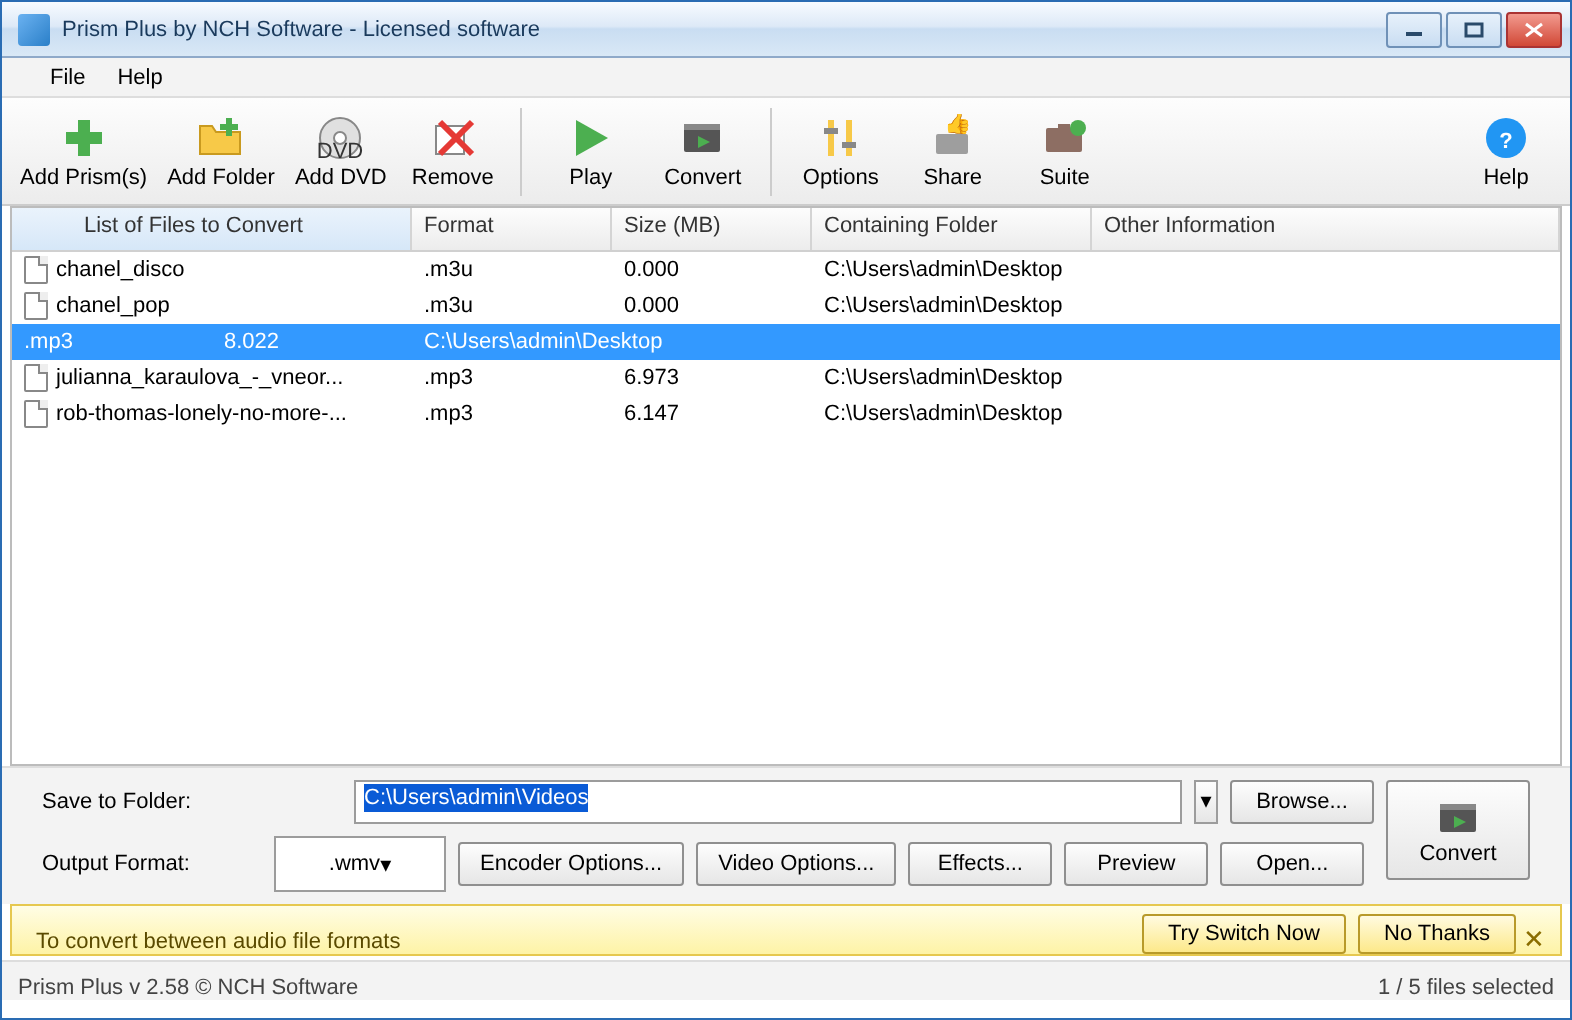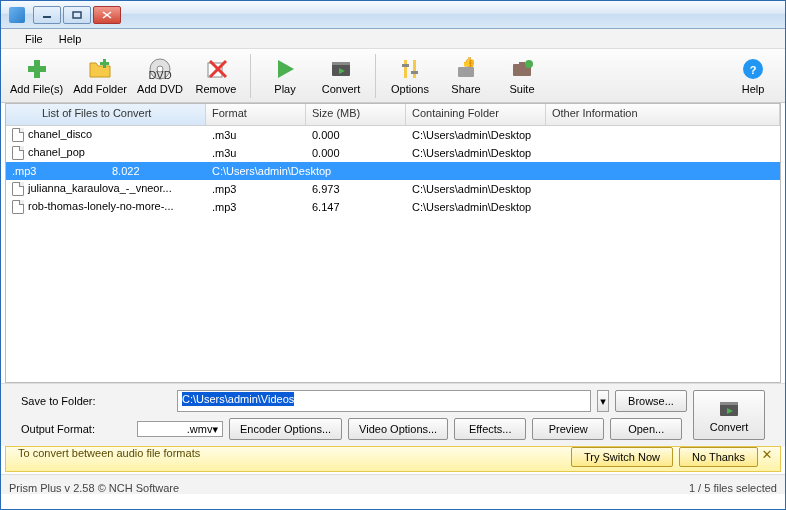--- a/index.html
+++ b/index.html
@@ -38,40 +38,41 @@
 .fileico::after { content: ""; position: absolute; right: -1px; top: -1px; width: 4px; height: 4px; background: #eee; border-left: 1px solid #888; border-bottom: 1px solid #888; }
 
 
 .controls { padding: 6px 20px; background: #f3f3f3; border-top: 1px solid #ddd; }
 .crow { display: flex; align-items: center; margin-bottom: 6px; gap: 6px; }
 .clabel { width: 110px; }
 .textin { flex: 1; height: 22px; border: 1px solid #9c9c9c; padding: 2px 4px; background: #fff; }
 .textin.sel { background: #fff; margin-left: 40px; }
 .textin.sel span { background: #0a5bd6; color: #fff; padding: 1px 0; }
 .btn { height: 22px; border: 1px solid #8f8f8f; background: linear-gradient(#fdfdfd,#e6e6e6); padding: 0 10px; cursor: pointer; border-radius: 2px; min-width: 72px; }
-.select { width: 86px; height: 16px; border: 1px solid #9c9c9c; background: #fff; padding: 2px 4px; display: flex; align-items: center; justify-content: flex-end; cursor: pointer; }
+.select { width: 86px; height: 28px; border: 1px solid #9c9c9c; background: #fff; padding: 2px 4px; display: flex; align-items: center; justify-content: center; cursor: pointer; }
 .convertbtn { width: 72px; height: 50px; border: 1px solid #8f8f8f; background: linear-gradient(#fdfdfd,#e6e6e6); display: flex; flex-direction: column; align-items: center; justify-content: center; cursor: pointer; border-radius: 2px; }
 
 
-.notif { height: 26px; background: linear-gradient(#fffde5,#fef3a6); border: 1px solid #e6c84f; margin: 0 4px 2px 4px; display: flex; align-items: flex-start; padding: 0 4px 0 12px; }
+.notif { height: 26px; background: linear-gradient(#fffde5,#fef3a6); border: 1px solid #e6c84f; margin: 0 4px 2px 4px; display: flex; align-items: flex-end; padding: 0 4px 0 12px; }
 .notif .msg { flex: 1; color: #5a4a00; }
 .nbtn { height: 20px; border: 1px solid #b89a2a; background: linear-gradient(#fffbe0,#fde98a); padding: 0 12px; margin-left: 6px; cursor: pointer; border-radius: 2px; }
 .nclose { width: 18px; text-align: center; color: #8a6d00; cursor: pointer; font-size: 13px; }
 
 
 .status { height: 20px; background: #f3f3f3; border-top: 1px solid #ddd; display: flex; align-items: flex-end; padding: 0 8px; color: #444; }
 .status .r { margin-left: auto; }
 
 svg { display: block; }
 </style>
 </head>
 <body>
 
 <div class="titlebar">
   <div class="icon"></div>
+  <div class="title">Prism Plus by NCH Software - Licensed software</div>
   <div class="winbtns">
     <div class="winbtn">
         <svg width="10" height="8">
           <line x1="1" y1="6" x2="9" y2="6" stroke="#2a4a6a" stroke-width="2"></line>
         </svg>
       </div>
     <div class="winbtn">
         <svg width="10" height="8">
           <rect x="1" y="1" width="8" height="6" fill="none" stroke="#2a4a6a" stroke-width="1.5"></rect>
         </svg>
@@ -91,21 +92,21 @@
 </div>
 
 <div class="toolbar">
   <div class="tbtn">
     <div class="ticon">
         <svg width="24" height="24">
           <rect x="9" y="3" width="6" height="18" fill="#4caf50"></rect>
           <rect x="3" y="9" width="18" height="6" fill="#4caf50"></rect>
         </svg>
       </div>
-    <span>Add File(s)</span>
+    <span>Add Prism(s)</span>
   </div>
   <div class="tbtn">
     <div class="ticon">
         <svg width="24" height="24">
           <path d="M2 6h6l2 3h12v11H2z" fill="#f7c948" stroke="#c99a1f"></path>
           <rect x="15" y="2" width="3" height="9" fill="#4caf50"></rect>
           <rect x="12" y="5" width="9" height="3" fill="#4caf50"></rect>
         </svg>
       </div>
     <span>Add Folder</span>

